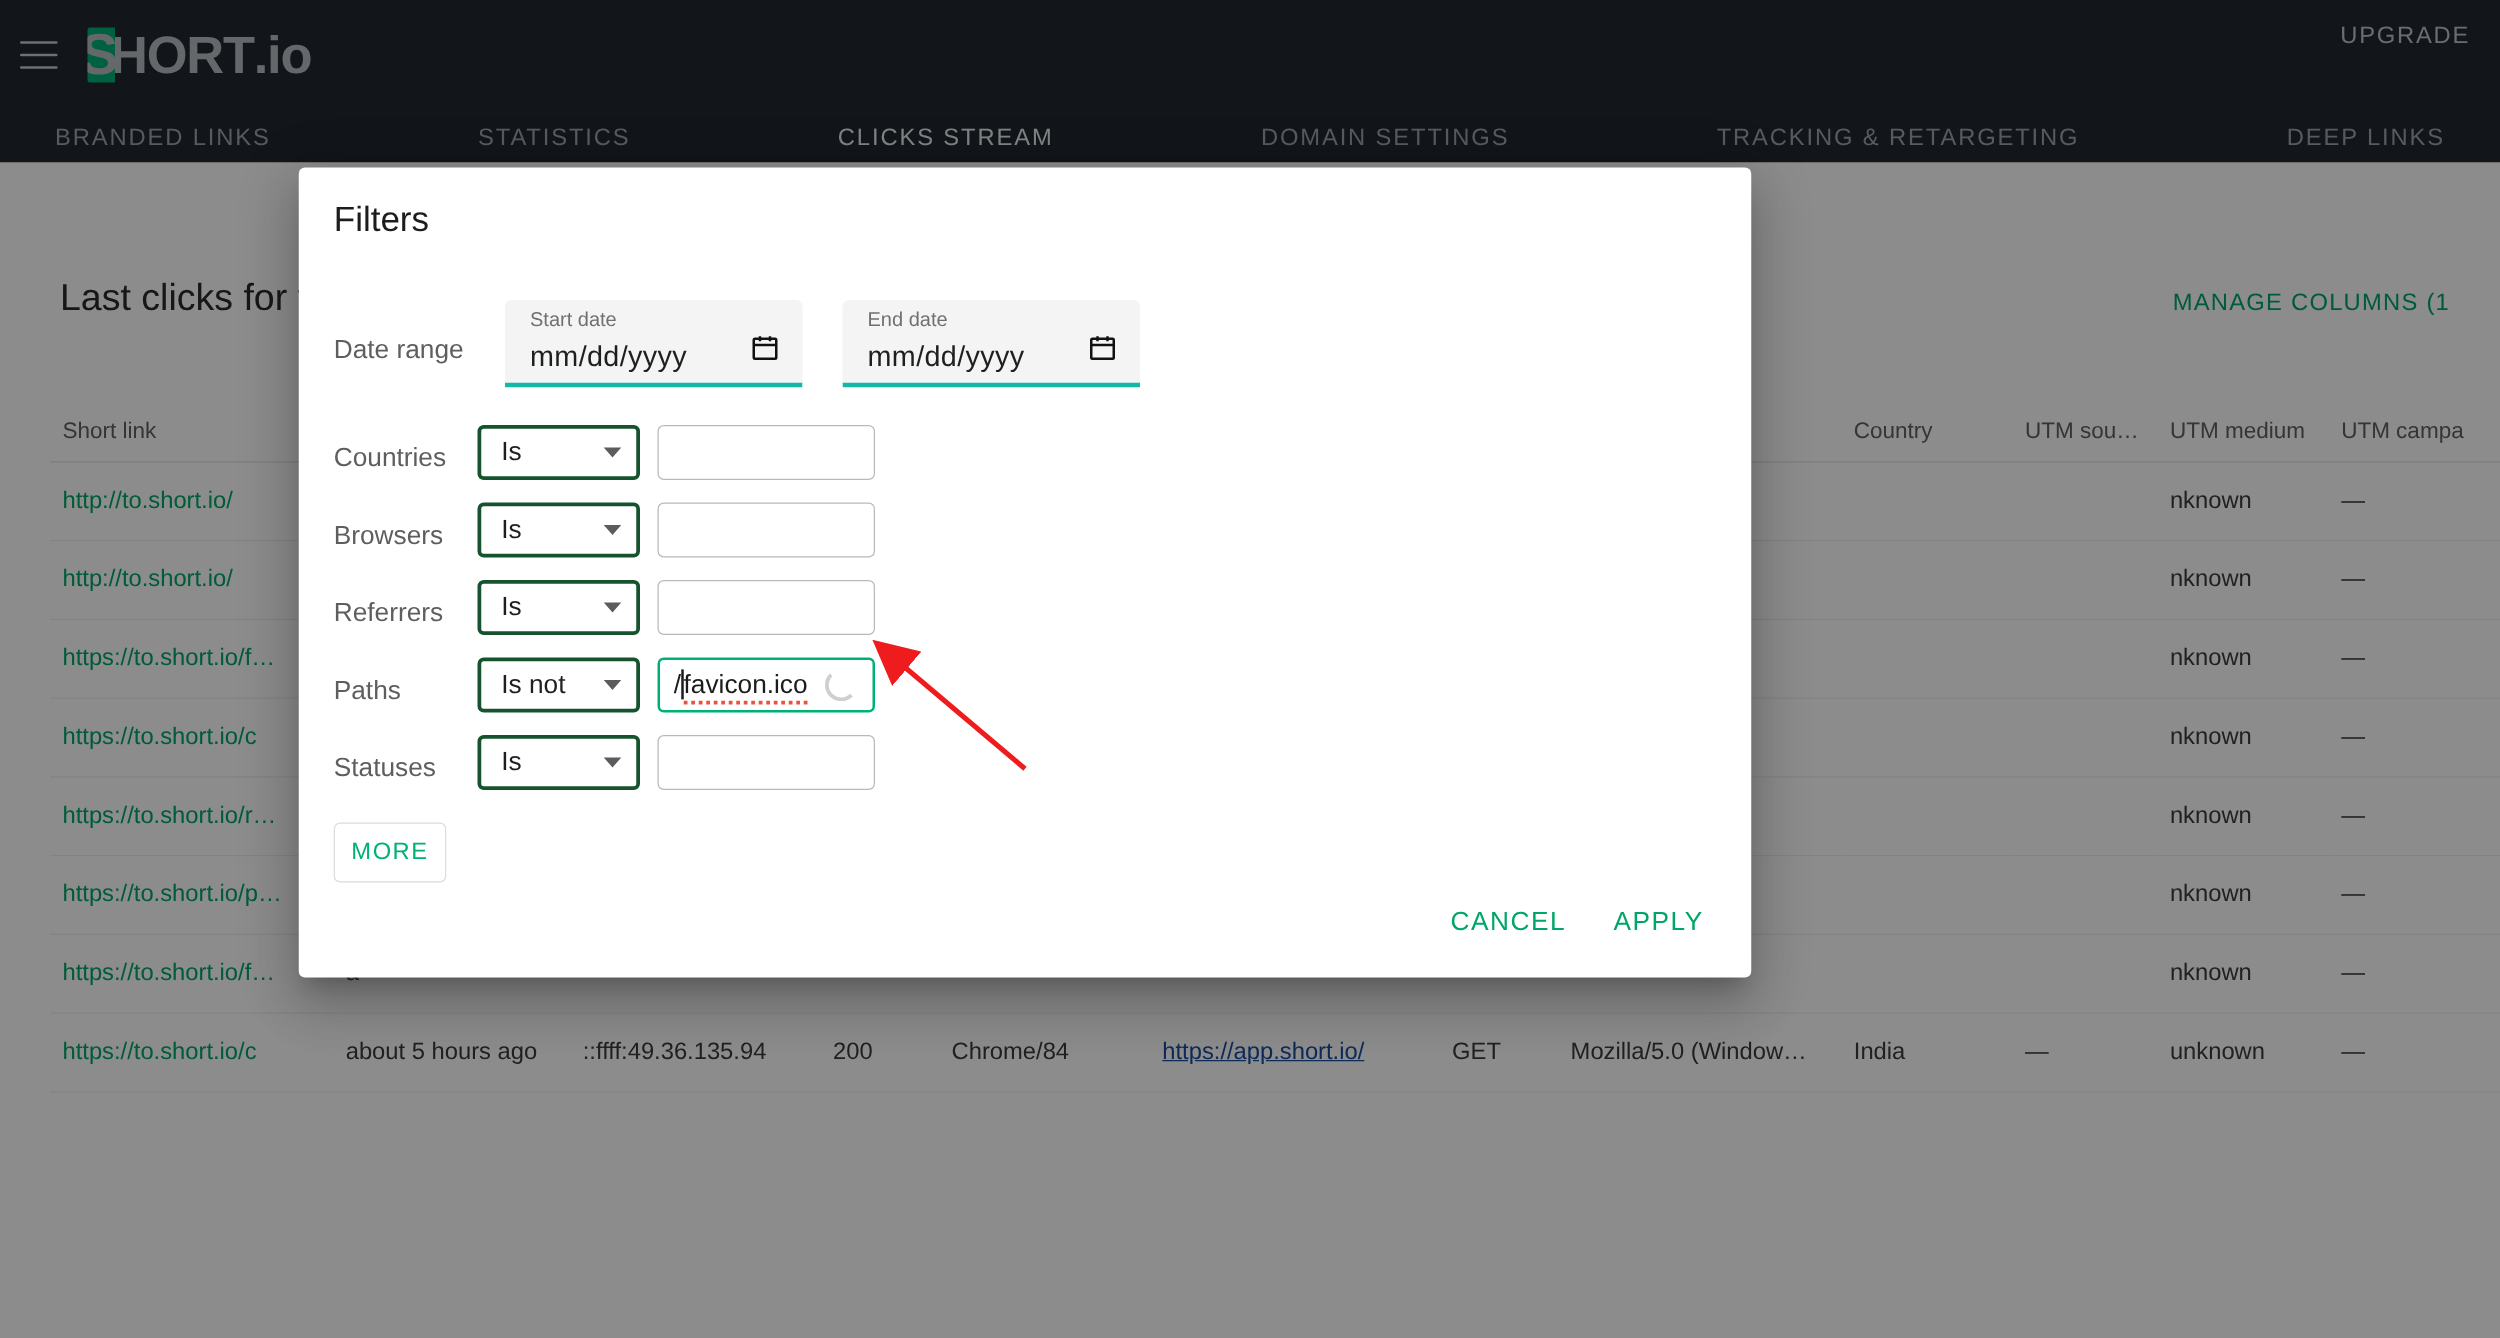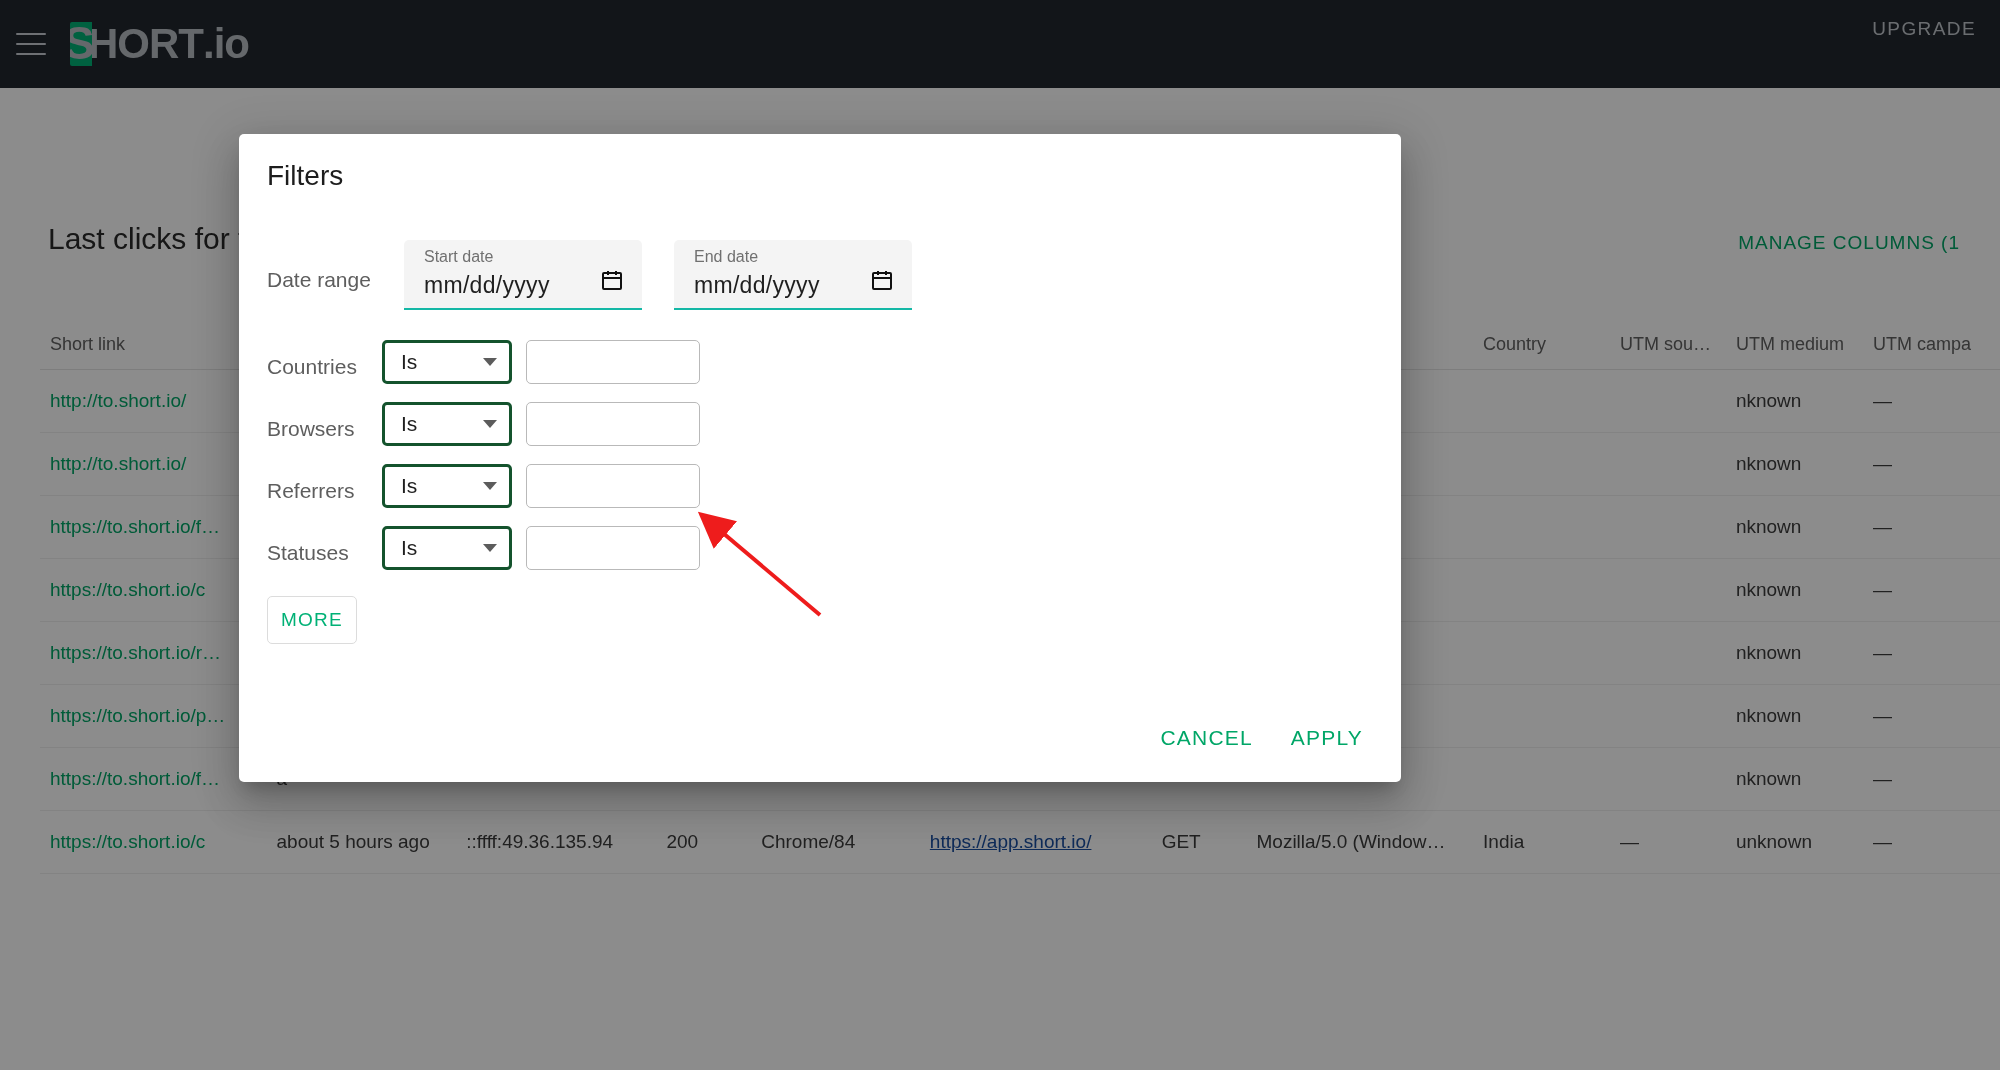--- a/index.html
+++ b/index.html
@@ -134,21 +134,21 @@
   .row { display: flex; align-items: center; }
   .row-label {
     width: 108px; color: #5e5e5e; font-size: 21px; flex: 0 0 auto; margin-top: 10px;
   }
 
   
   .daterow { margin-top: 48px; }
   .daterow .row-label { width: 137px; }
   .datefield {
     width: 238px; height: 70px; background: #f4f4f4;
-    border-radius: 5px 5px 0 0; border-bottom: 2px solid #14b8a6;
+    border-radius: 5px 5px 0 0; border-bottom: 4px solid #14b8a6;
     padding: 8px 14px 0 20px; position: relative; cursor: text;
   }
   .datefield + .datefield { margin-left: 32px; }
   .datefield .dlabel { font-size: 16px; color: #707070; }
   .datefield .dvalue {
     font-size: 23px; color: #1f1f1f; margin-top: 6px; letter-spacing: .3px;
   }
   .cal-ico {
     position: absolute; right: 18px; bottom: 16px; width: 24px; height: 24px;
   }
@@ -228,20 +228,35 @@
     <div class="brand">
       <span class="mark"></span>
         <span class="word">HORT</span>
         <span class="dotio">.io</span>
     </div>
 
 
     <div class="upgrade">UPGRADE</div>
   </div>
 
+  <div class="tabs">
+    <div style="width:44px"></div>
+    <div class="tab">BRANDED LINKS</div>
+    <div class="sp"></div>
+    <div class="tab">STATISTICS</div>
+    <div class="sp"></div>
+    <div class="tab active">CLICKS STREAM</div>
+    <div class="sp"></div>
+    <div class="tab">DOMAIN SETTINGS</div>
+    <div class="sp"></div>
+    <div class="tab">TRACKING &amp; RETARGETING</div>
+    <div class="sp"></div>
+    <div class="tab">DEEP LINKS</div>
+    <div style="width:44px"></div>
+  </div>
 
   <div class="content">
     <div class="page-head">
       <div class="page-title"><span>Last clicks for </span><span class="dom">to.short.io</span></div>
       <div class="manage-cols">MANAGE COLUMNS (1</div>
     </div>
 
     <table class="clicks">
       <thead>
         <tr>
@@ -431,20 +446,28 @@
         </div>
         <div class="row frow">
           <div class="row-label">Referrers</div>
           <div class="op-select">
             <span>Is</span>
             <span class="caret"></span>
           </div>
           <div class="val-wrap"><input type="text" class="val-input" style=""></div>
         </div>
         <div class="row frow">
+          <div class="row-label">Paths</div>
+          <div class="op-select">
+            <span>Is not</span>
+            <span class="caret"></span>
+          </div>
+          <div class="val-wrap"><input type="text" class="val-input focused" style="color: transparent;"><span class="typed">/<span class="caret-bar"></span><span class="misspell">favicon.ico</span></span><span class="spinner"></span></div>
+        </div>
+        <div class="row frow">
           <div class="row-label">Statuses</div>
           <div class="op-select">
             <span>Is</span>
             <span class="caret"></span>
           </div>
           <div class="val-wrap"><input type="text" class="val-input" style=""></div>
         </div>
       </div>
 
     <button class="more-btn">MORE</button>

